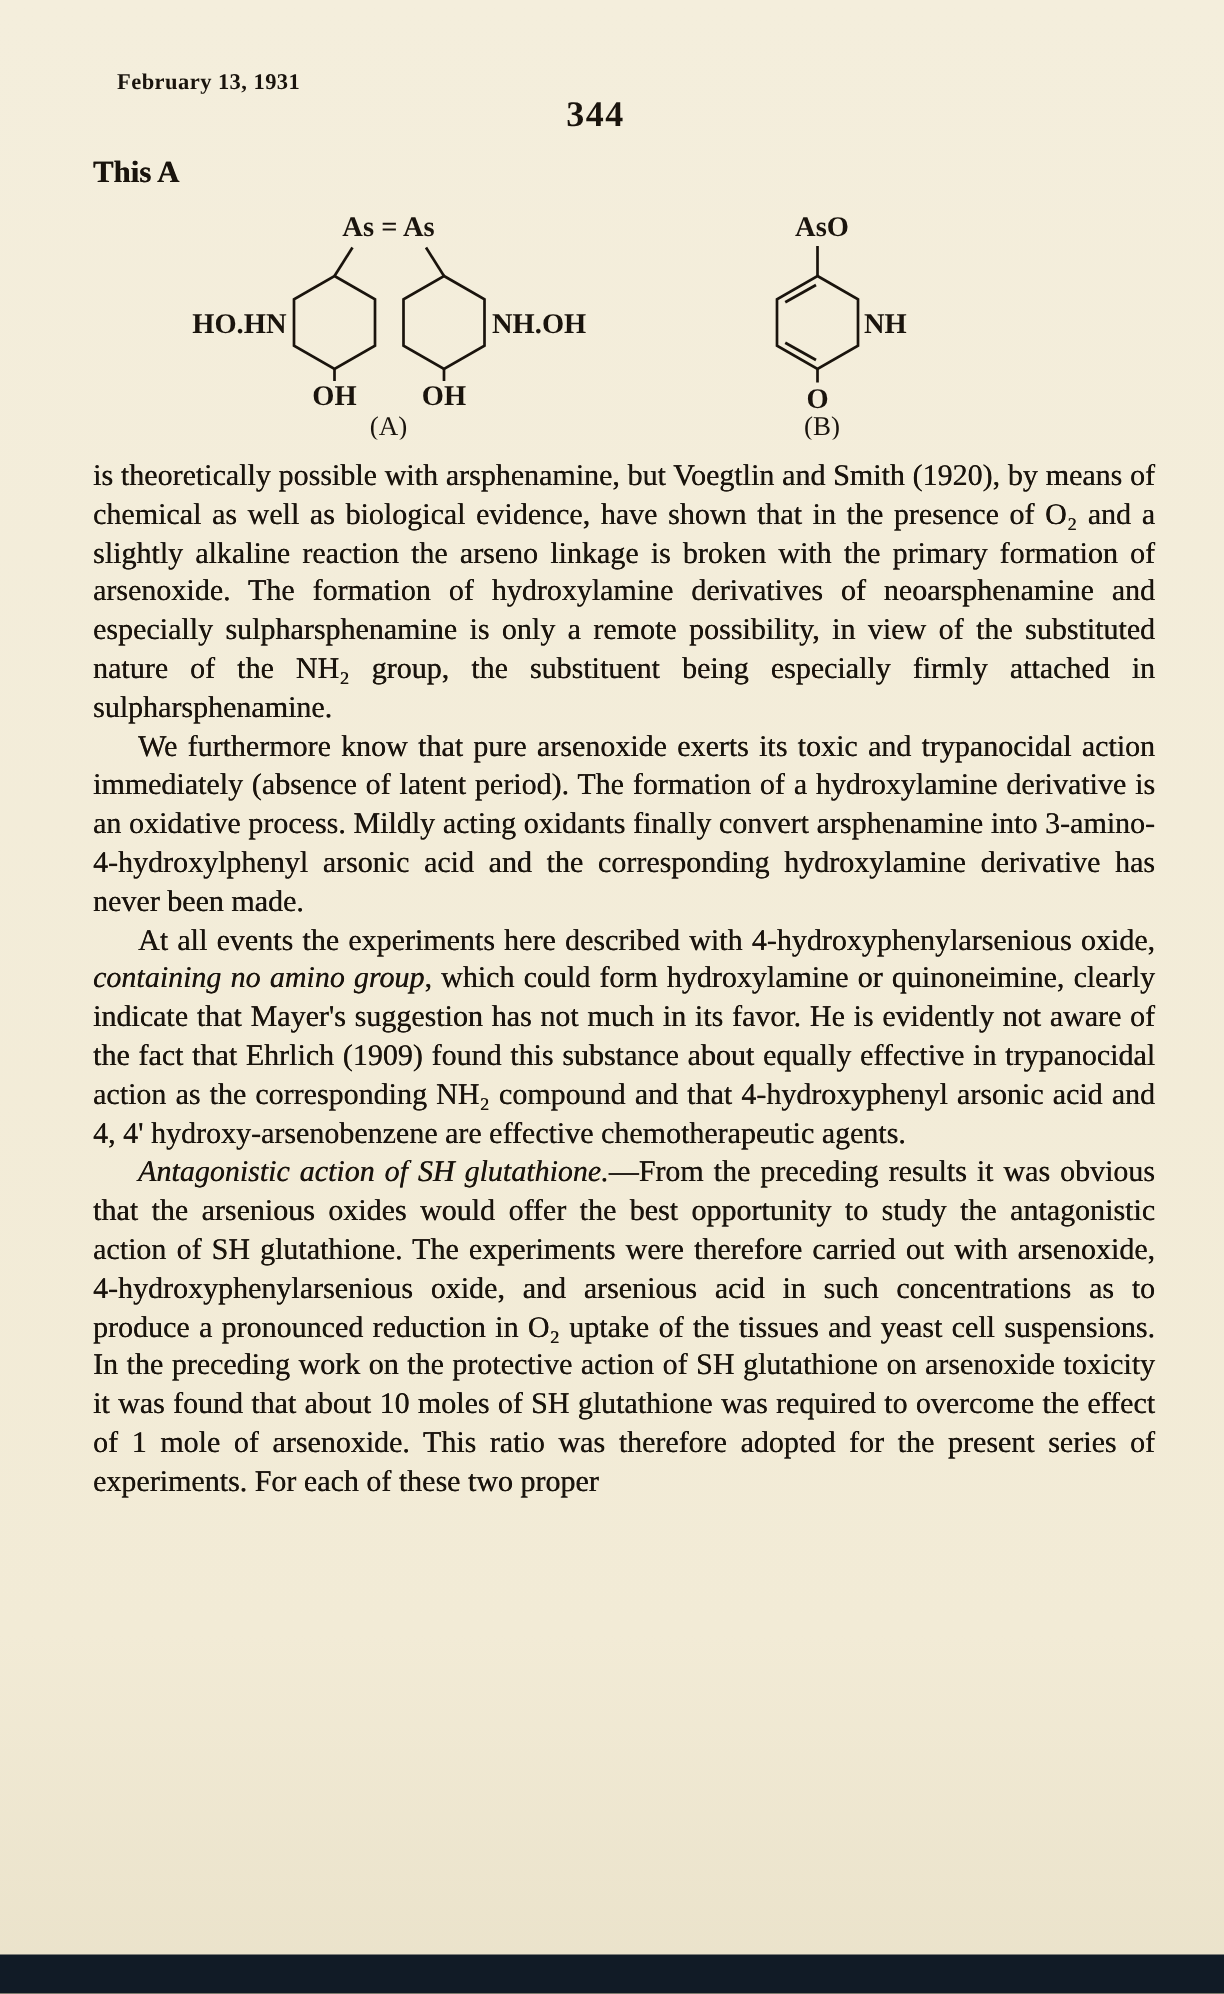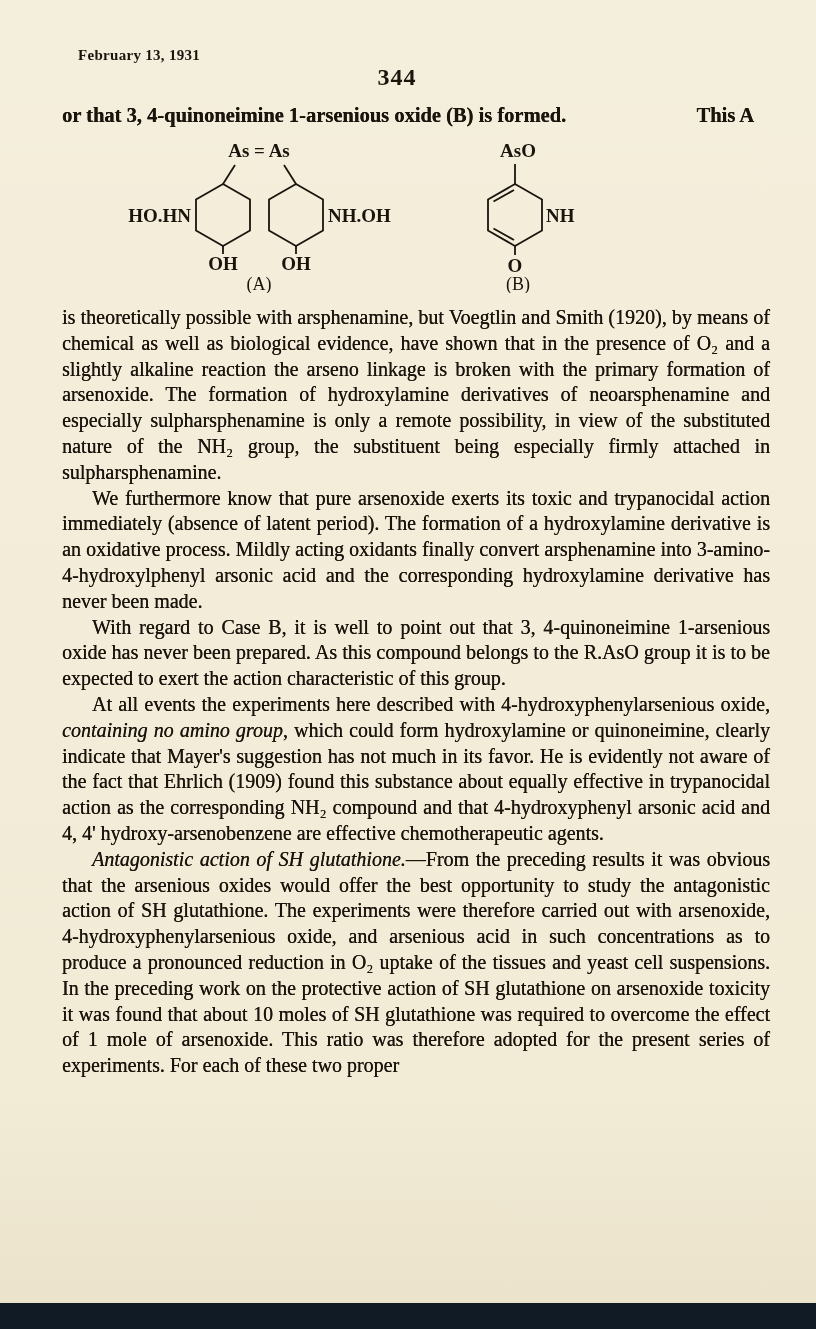--- a/index.html
+++ b/index.html
@@ -23,21 +23,21 @@
   .page-number {
     position: absolute; left: 397px; top: 40px; transform: translateX(-50%);
     font-size: 24px; font-weight: bold; letter-spacing: 1px; margin-top: 24px;
   }
   .heading {
     margin: 30px 62px 0 62px;
     display: flex; justify-content: space-between; align-items: baseline;
     font-size: 20.5px; font-weight: bold;
     text-shadow: 0.2px 0 0 currentColor;
   }
-  .figure { margin: 12px 0 0 128px; display: flex; gap: 62px; align-items: flex-start; }
+  .figure { margin: 12px 0 0 128px; display: flex; gap: 92px; align-items: flex-start; }
   .structure { display: block; }
   .ring { fill: none; stroke: var(--ink, #1a140d); stroke-width: 1.8; }
   .bond { stroke: var(--ink, #1a140d); stroke-width: 1.8; }
   .chem-label {
     font-family: "Liberation Serif", "DejaVu Serif", serif;
     font-size: 19px; font-weight: bold; fill: var(--ink, #1a140d);
   }
   .chem-caption {
     font-family: "Liberation Serif", "DejaVu Serif", serif;
     font-size: 18px; fill: var(--ink, #1a140d);
@@ -60,21 +60,20 @@
 <body>
 
 <div class="page">
 
   <header class="page-header">
     <span class="issue-date">February 13, 1931</span>
     <span class="page-number">344</span>
   </header>
 
   <div class="heading">
-    <span>or that 3, 4-quinoneimine 1-arsenious oxide (B) is formed.</span>
     <span>This A</span>
   </div>
 
   <figure class="figure">
 
     <svg class="structure" width="270" height="154" viewBox="0 0 270 154">
       <text class="chem-label" x="131" y="18" text-anchor="middle">As = As</text>
       <line class="bond" x1="95" y1="45" x2="107" y2="26"></line>
       <line class="bond" x1="168" y1="45" x2="156" y2="26"></line>
       <polygon class="ring" points="95,45 122,60.5 122,91.5 95,107 68,91.5 68,60.5"></polygon>
@@ -98,20 +97,19 @@
       <line class="bond" x1="55" y1="107" x2="55" y2="116"></line>
       <text class="chem-label" x="55" y="133" text-anchor="middle">O</text>
       <text class="chem-caption" x="58" y="151" text-anchor="middle">(B)</text>
     </svg>
 
   </figure>
 
   <main class="body">
     <p class="first">is theoretically possible with arsphenamine, but Voegtlin and Smith (1920), by means of chemical as well as biological evidence, have shown that in the presence of O₂ and a slightly alkaline reaction the arseno linkage is broken with the primary formation of arsenoxide. The formation of hydroxylamine derivatives of neoarsphenamine and especially sulpharsphenamine is only a remote possibility, in view of the substituted nature of the NH₂ group, the substituent being especially firmly attached in sulpharsphenamine.</p>
     <p>We furthermore know that pure arsenoxide exerts its toxic and trypanocidal action immediately (absence of latent period). The formation of a hydroxylamine derivative is an oxidative process. Mildly acting oxidants finally convert arsphenamine into 3-amino-4-hydroxylphenyl arsonic acid and the corresponding hydroxylamine derivative has never been made.</p>
-    <p>With regard to Case B, it is well to point out that 3, 4-quinoneimine 1-arsenious oxide has never been prepared. As this compound belongs to the R.AsO group it is to be expected to exert the action characteristic of this group.</p>
     <p><span>At all events the experiments here described with 4-hydroxyphenylarsenious oxide, </span><span class="italic">containing no amino group</span><span>, which could form hydroxylamine or quinoneimine, clearly indicate that Mayer's suggestion has not much in its favor. He is evidently not aware of the fact that Ehrlich (1909) found this substance about equally effective in trypanocidal action as the corresponding NH₂ compound and that 4-hydroxyphenyl arsonic acid and 4, 4' hydroxy-arsenobenzene are effective chemotherapeutic agents.</span></p>
     <p><span class="italic">Antagonistic action of SH glutathione.</span><span>—From the preceding results it was obvious that the arsenious oxides would offer the best opportunity to study the antagonistic action of SH glutathione. The experiments were therefore carried out with arsenoxide, 4-hydroxyphenylarsenious oxide, and arsenious acid in such concentrations as to produce a pronounced reduction in O₂ uptake of the tissues and yeast cell suspensions. In the preceding work on the protective action of SH glutathione on arsenoxide toxicity it was found that about 10 moles of SH glutathione was required to overcome the effect of 1 mole of arsenoxide. This ratio was therefore adopted for the present series of experiments. For each of these two proper</span></p>
   </main>
 
   <div class="scan-edge"></div>
 
 </div>
 
 </body></html>

